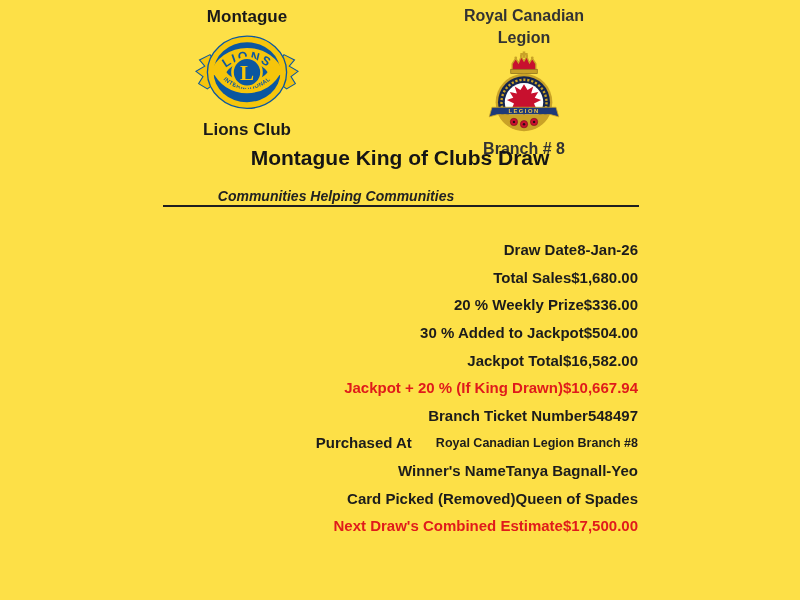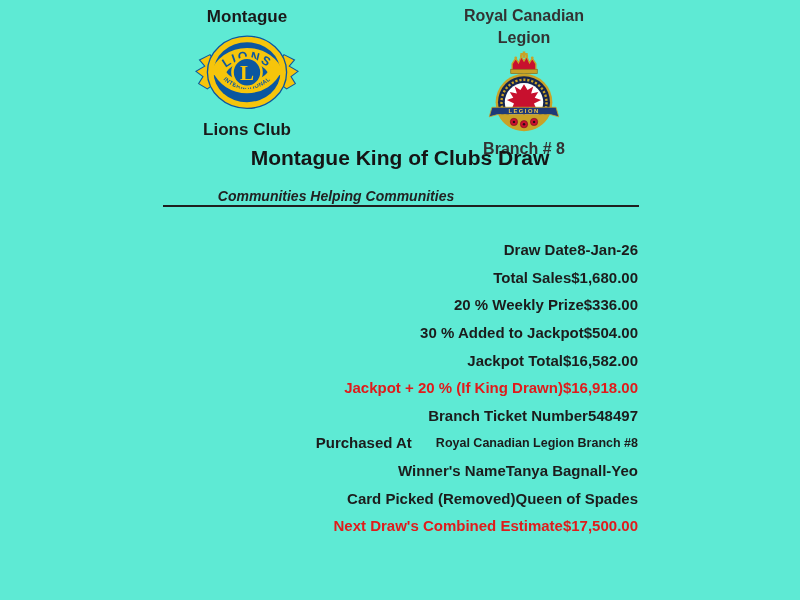--- a/index.html
+++ b/index.html
@@ -1,17 +1,17 @@
 <!DOCTYPE html>
 <html><head>
 <meta charset="utf-8">
 <style>
   html,body{margin:0;padding:0;background:#fff;}
   .page{
-    position:relative;width:800px;height:600px;background:#5eead4;
+    position:relative;width:800px;height:600px;background:#fde047;
     font-family:"Liberation Sans",sans-serif;color:#1a1a1a;overflow:hidden;
   }
   
   .org{position:absolute;text-align:center;}
   .org-left{left:167px;top:6px;width:160px;}
   .org-right{left:436px;top:5px;width:176px;}
   .org-name{font-size:17px;font-weight:bold;color:#1a1a1a;line-height:22px;}
   .org-name.soft{font-size:16px;color:#333;}
   .org-sub{font-size:17px;font-weight:bold;color:#1a1a1a;line-height:20px;}
   .org-sub.soft{font-size:16px;color:#333;}
@@ -135,21 +135,21 @@
     <div class="row">
       <span class="label">30 % Added to Jackpot</span>
       <span class="value">$504.00</span>
     </div>
     <div class="row">
       <span class="label">Jackpot Total</span>
       <span class="value">$16,582.00</span>
     </div>
     <div class="row red">
       <span class="label">Jackpot + 20 % (If King Drawn)</span>
-      <span class="value">$16,918.00</span>
+      <span class="value">$10,667.94</span>
     </div>
     <div class="row">
       <span class="label">Branch Ticket Number</span>
       <span class="value">548497</span>
     </div>
     <div class="row">
       <span class="label">Purchased At</span>
       <span class="value small">Royal Canadian Legion Branch #8</span>
     </div>
     <div class="row">

